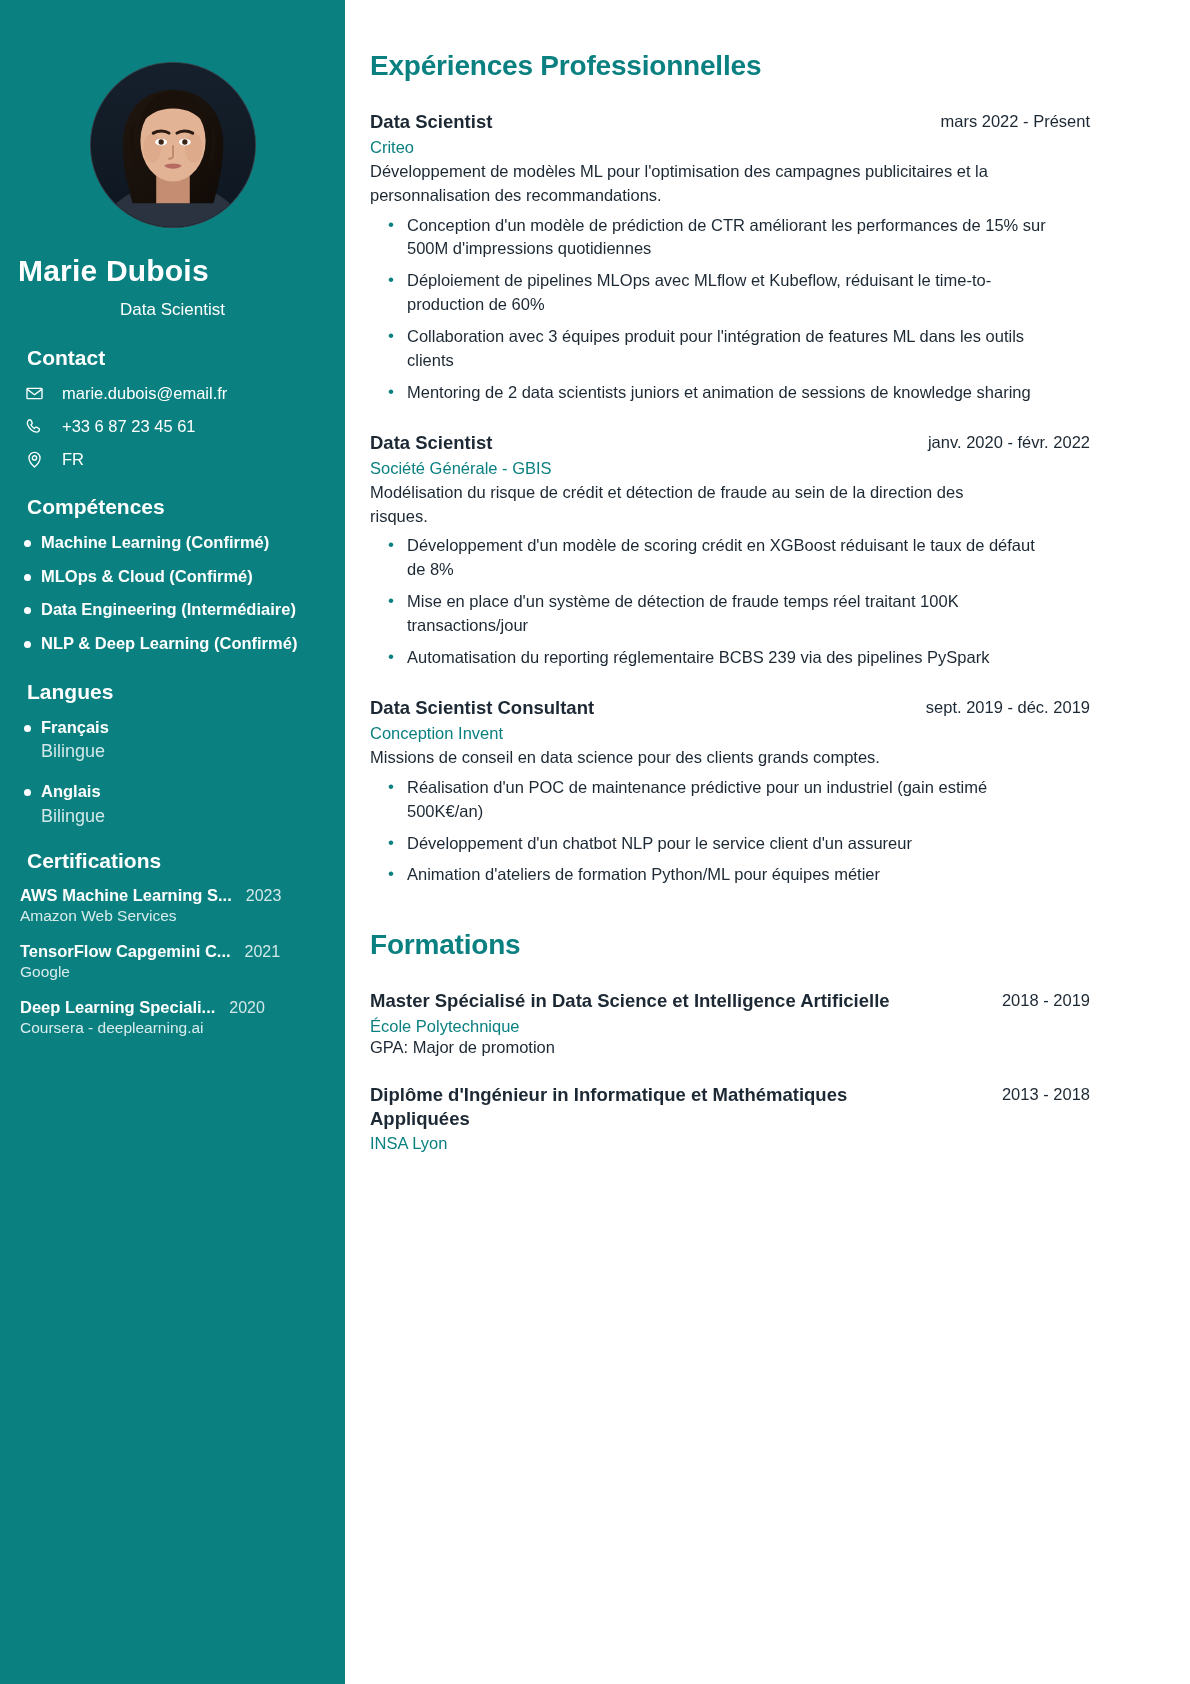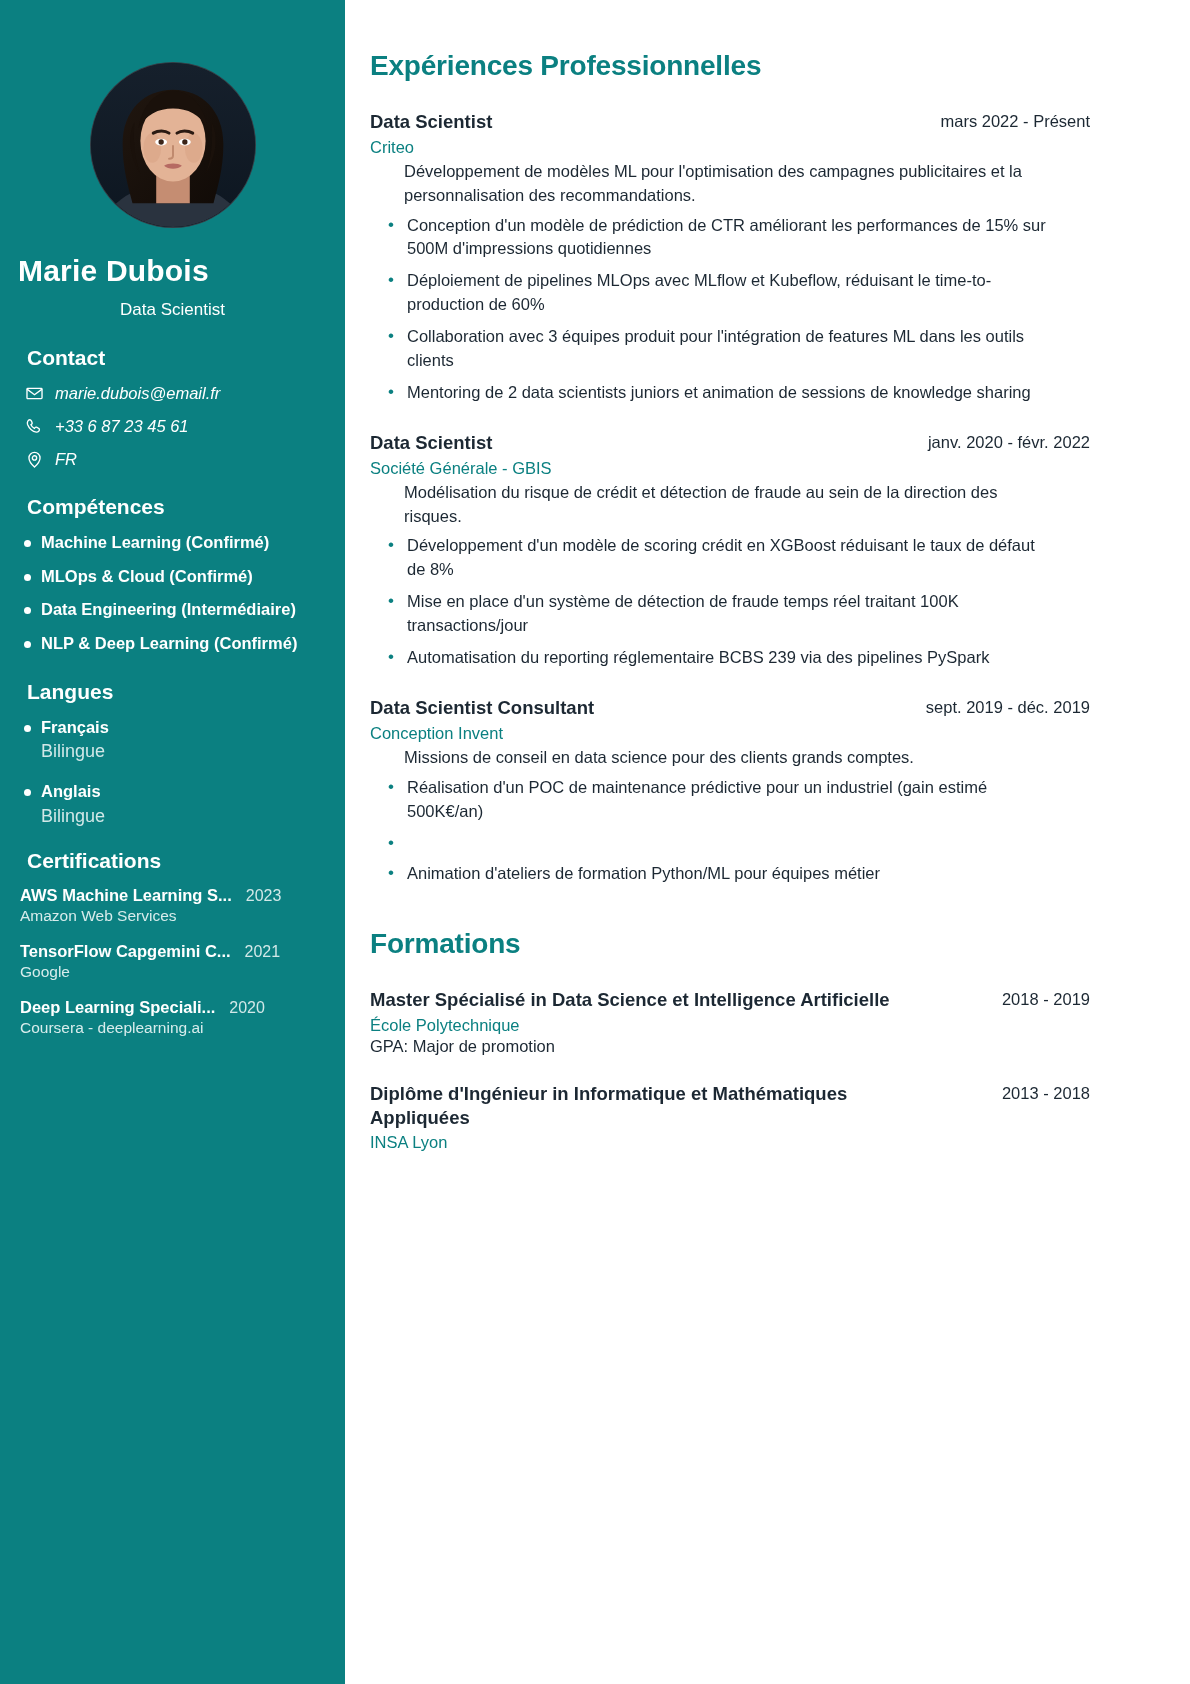--- a/index.html
+++ b/index.html
@@ -64,26 +64,25 @@
     color: #ffffff;
     margin-top: 26px;
     margin-bottom: 13px;
     padding-left: 9px;
   }
   .side-heading.tight { margin-top: 22px; }
 
   .contact-row {
     display: flex;
     align-items: center;
-    gap: 11px;
+    gap: 18px;
     font-size: 16.5px;
     margin-bottom: 13px;
     color: #ffffff;
     padding-left: 6px;
-    font-style: italic;
   }
   .contact-row .ic {
     width: 20px;
     min-width: 20px;
     height: 20px;
     display: inline-flex;
     align-items: center;
     justify-content: center;
   }
   .contact-row .ic svg { width: 19px; height: 19px; fill: none; stroke: #ffffff; stroke-width: 1.7; }
@@ -172,21 +171,20 @@
     color: #0b8081;
     margin-top: 4px;
     font-weight: 400;
   }
   .entry-desc {
     font-size: 16.5px;
     color: #1c2833;
     line-height: 1.45;
     margin-top: 3px;
     max-width: 640px;
-    margin-left: 34px;
   }
   .entry-extra {
     font-size: 16.5px;
     color: #1c2833;
     margin-top: 2px;
   }
   .bullets { list-style: none; margin-top: 6px; }
   .bullets li {
     display: flex;
     gap: 11px;
@@ -420,20 +418,21 @@
       </div>
       <div class="entry-org">Conception Invent</div>
       <div class="entry-desc">Missions de conseil en data science pour des clients grands comptes.</div>
       <ul class="bullets">
         <li>
             <span class="bdot">•</span>
             <span class="btxt">Réalisation d'un POC de maintenance prédictive pour un industriel (gain estimé 500K€/an)</span>
           </li>
         <li>
             <span class="bdot">•</span>
+            <span class="btxt">Développement d'un chatbot NLP pour le service client d'un assureur</span>
           </li>
         <li>
             <span class="bdot">•</span>
             <span class="btxt">Animation d'ateliers de formation Python/ML pour équipes métier</span>
           </li>
       </ul>
     </section>
 
     <h1 class="main-heading second">Formations</h1>
 

